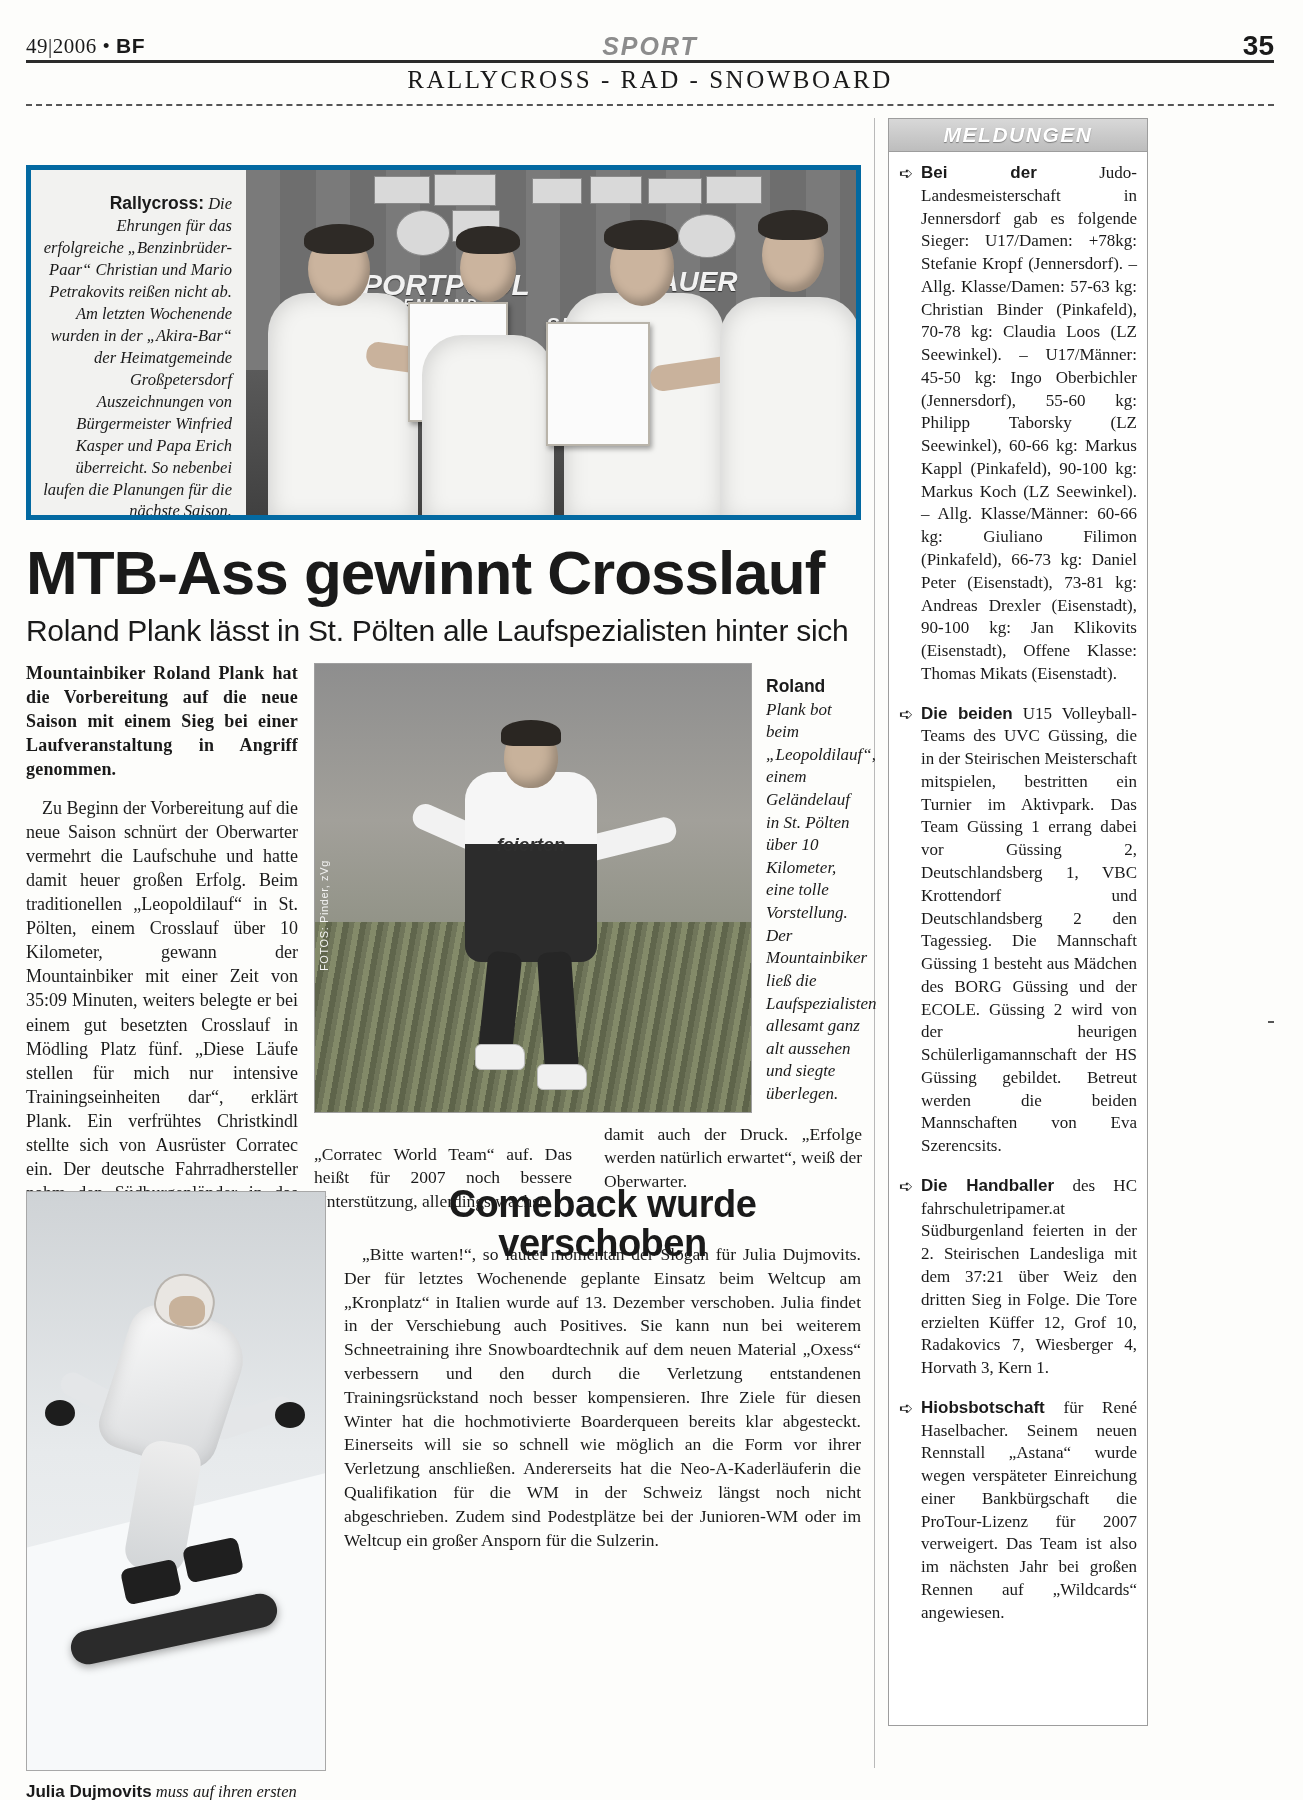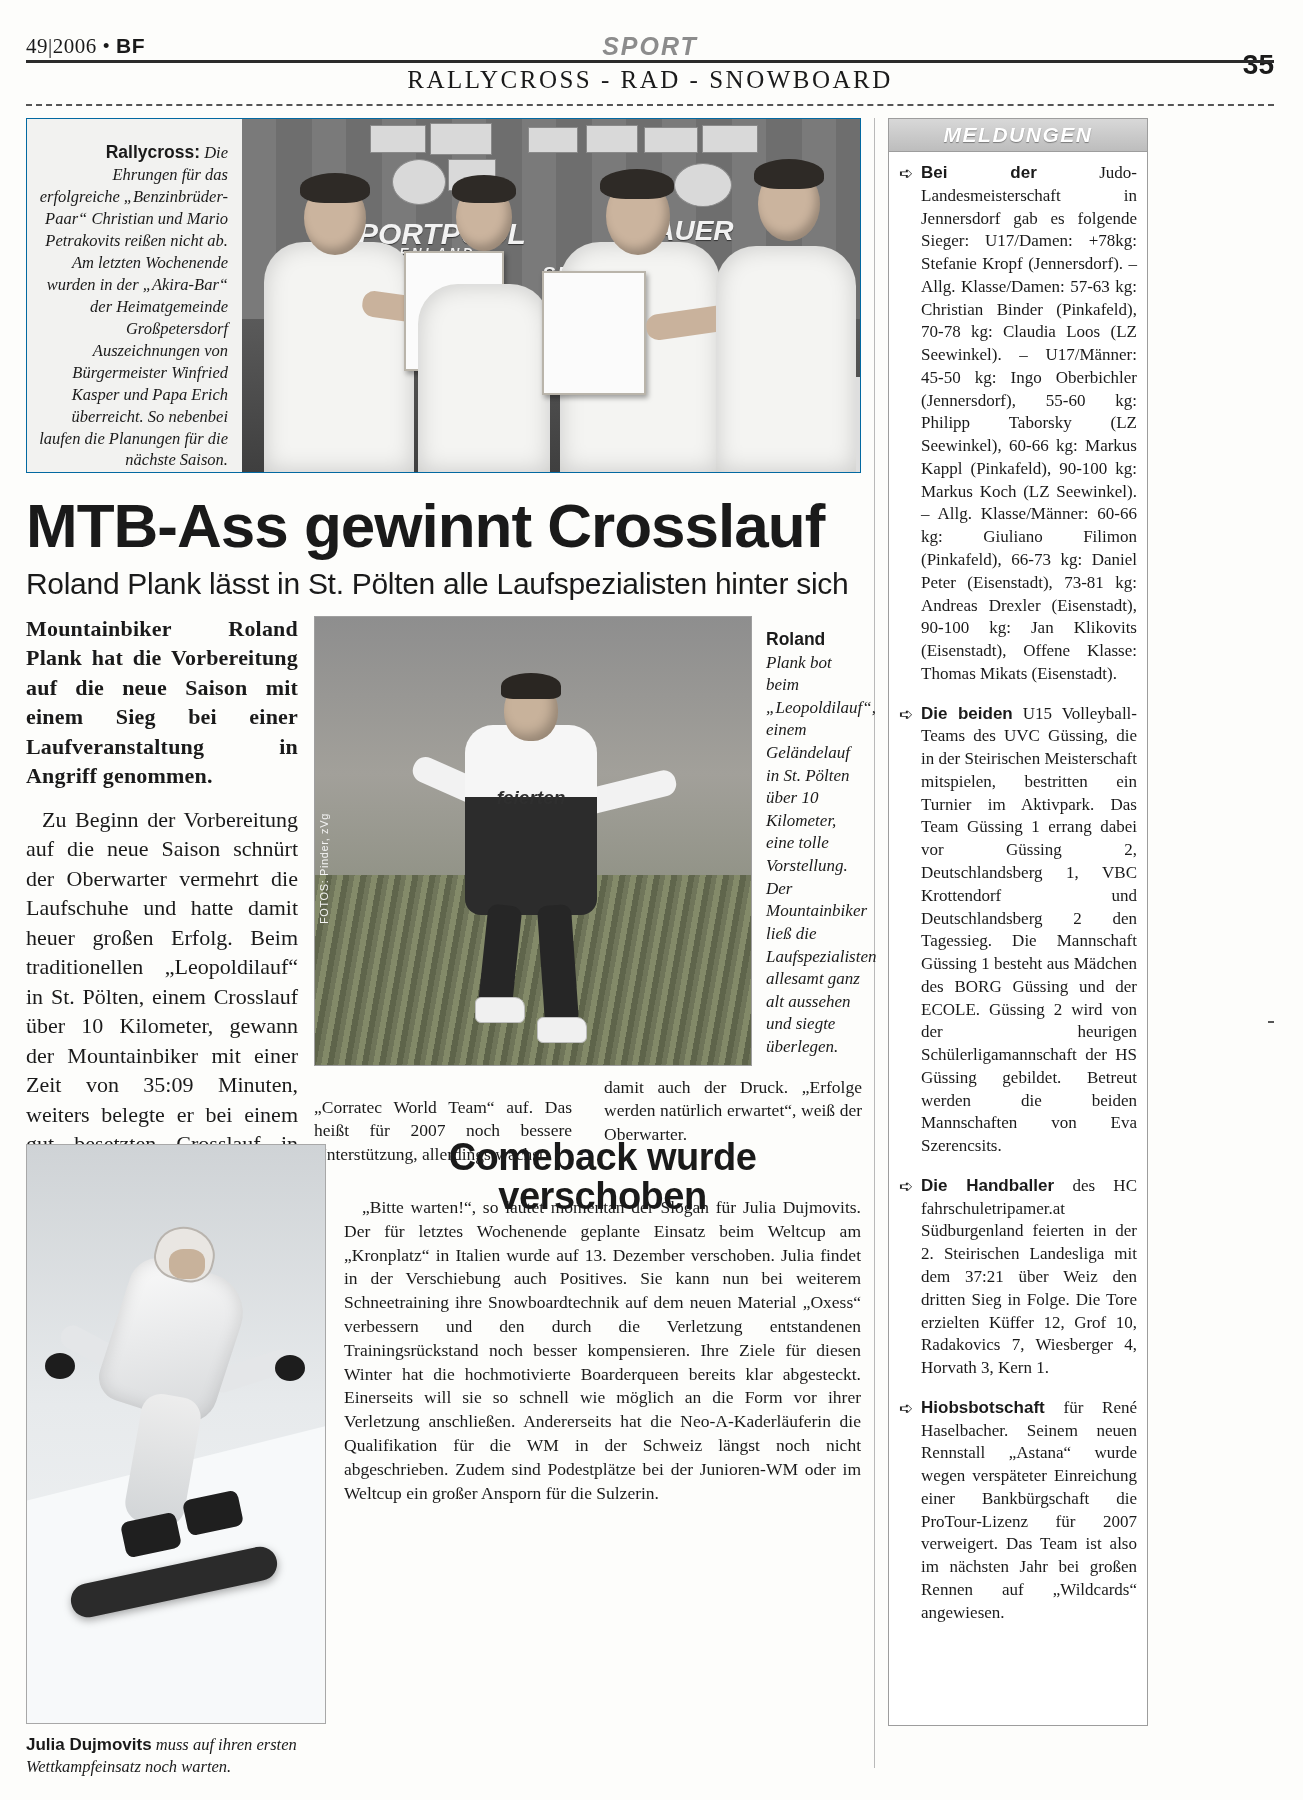--- a/index.html
+++ b/index.html
@@ -46,21 +46,20 @@
     letter-spacing: 2px;
     color: #8c8c8c;
   }
   .mast-right {
     position: absolute;
     right: 0;
     top: 4px;
     font-family: "Liberation Sans", sans-serif;
     font-weight: bold;
     font-size: 28px;
-    margin-top: 19px;
   }
   .rule-top {
     position: absolute;
     left: 26px;
     top: 60px;
     width: 1248px;
     height: 3px;
     background: #2b2b2b;
   }
   .kicker {
@@ -110,24 +109,25 @@
     width: 1px;
     height: 1650px;
     background: #b9b9b9;
   }
 
   
   .topblock {
     position: relative;
     width: 835px;
     height: 355px;
-    border: 1px solid #0369a1;
+    border: 5px solid #0369a1;
     box-sizing: border-box;
     overflow: hidden;
     background: #efefef;
+    margin-top: 47px;
   }
   .topcaption {
     position: absolute;
     left: 0; top: 0;
     width: 215px;
     height: 353px;
     background: #f2f2f0;
     box-sizing: border-box;
     padding: 22px 14px 0 10px;
     text-align: right;
@@ -237,21 +237,21 @@
 
   
   .art1 {
     position: relative;
     width: 835px;
     height: 500px;
   }
   .art1 .c1 {
     position: absolute;
     left: 0; top: 0; width: 272px;
-    font-size: 22px;
+    font-size: 18px;
     line-height: 1.34;
     text-align: justify;
   }
   .art1 .c1 .lead {
     font-family: "Liberation Serif", serif;
     font-weight: bold;
     letter-spacing: .2px;
   }
   .art1 .c1 p { margin: 0 0 14px 0; }
   .art1 .c1 p.indent { text-indent: 16px; }

